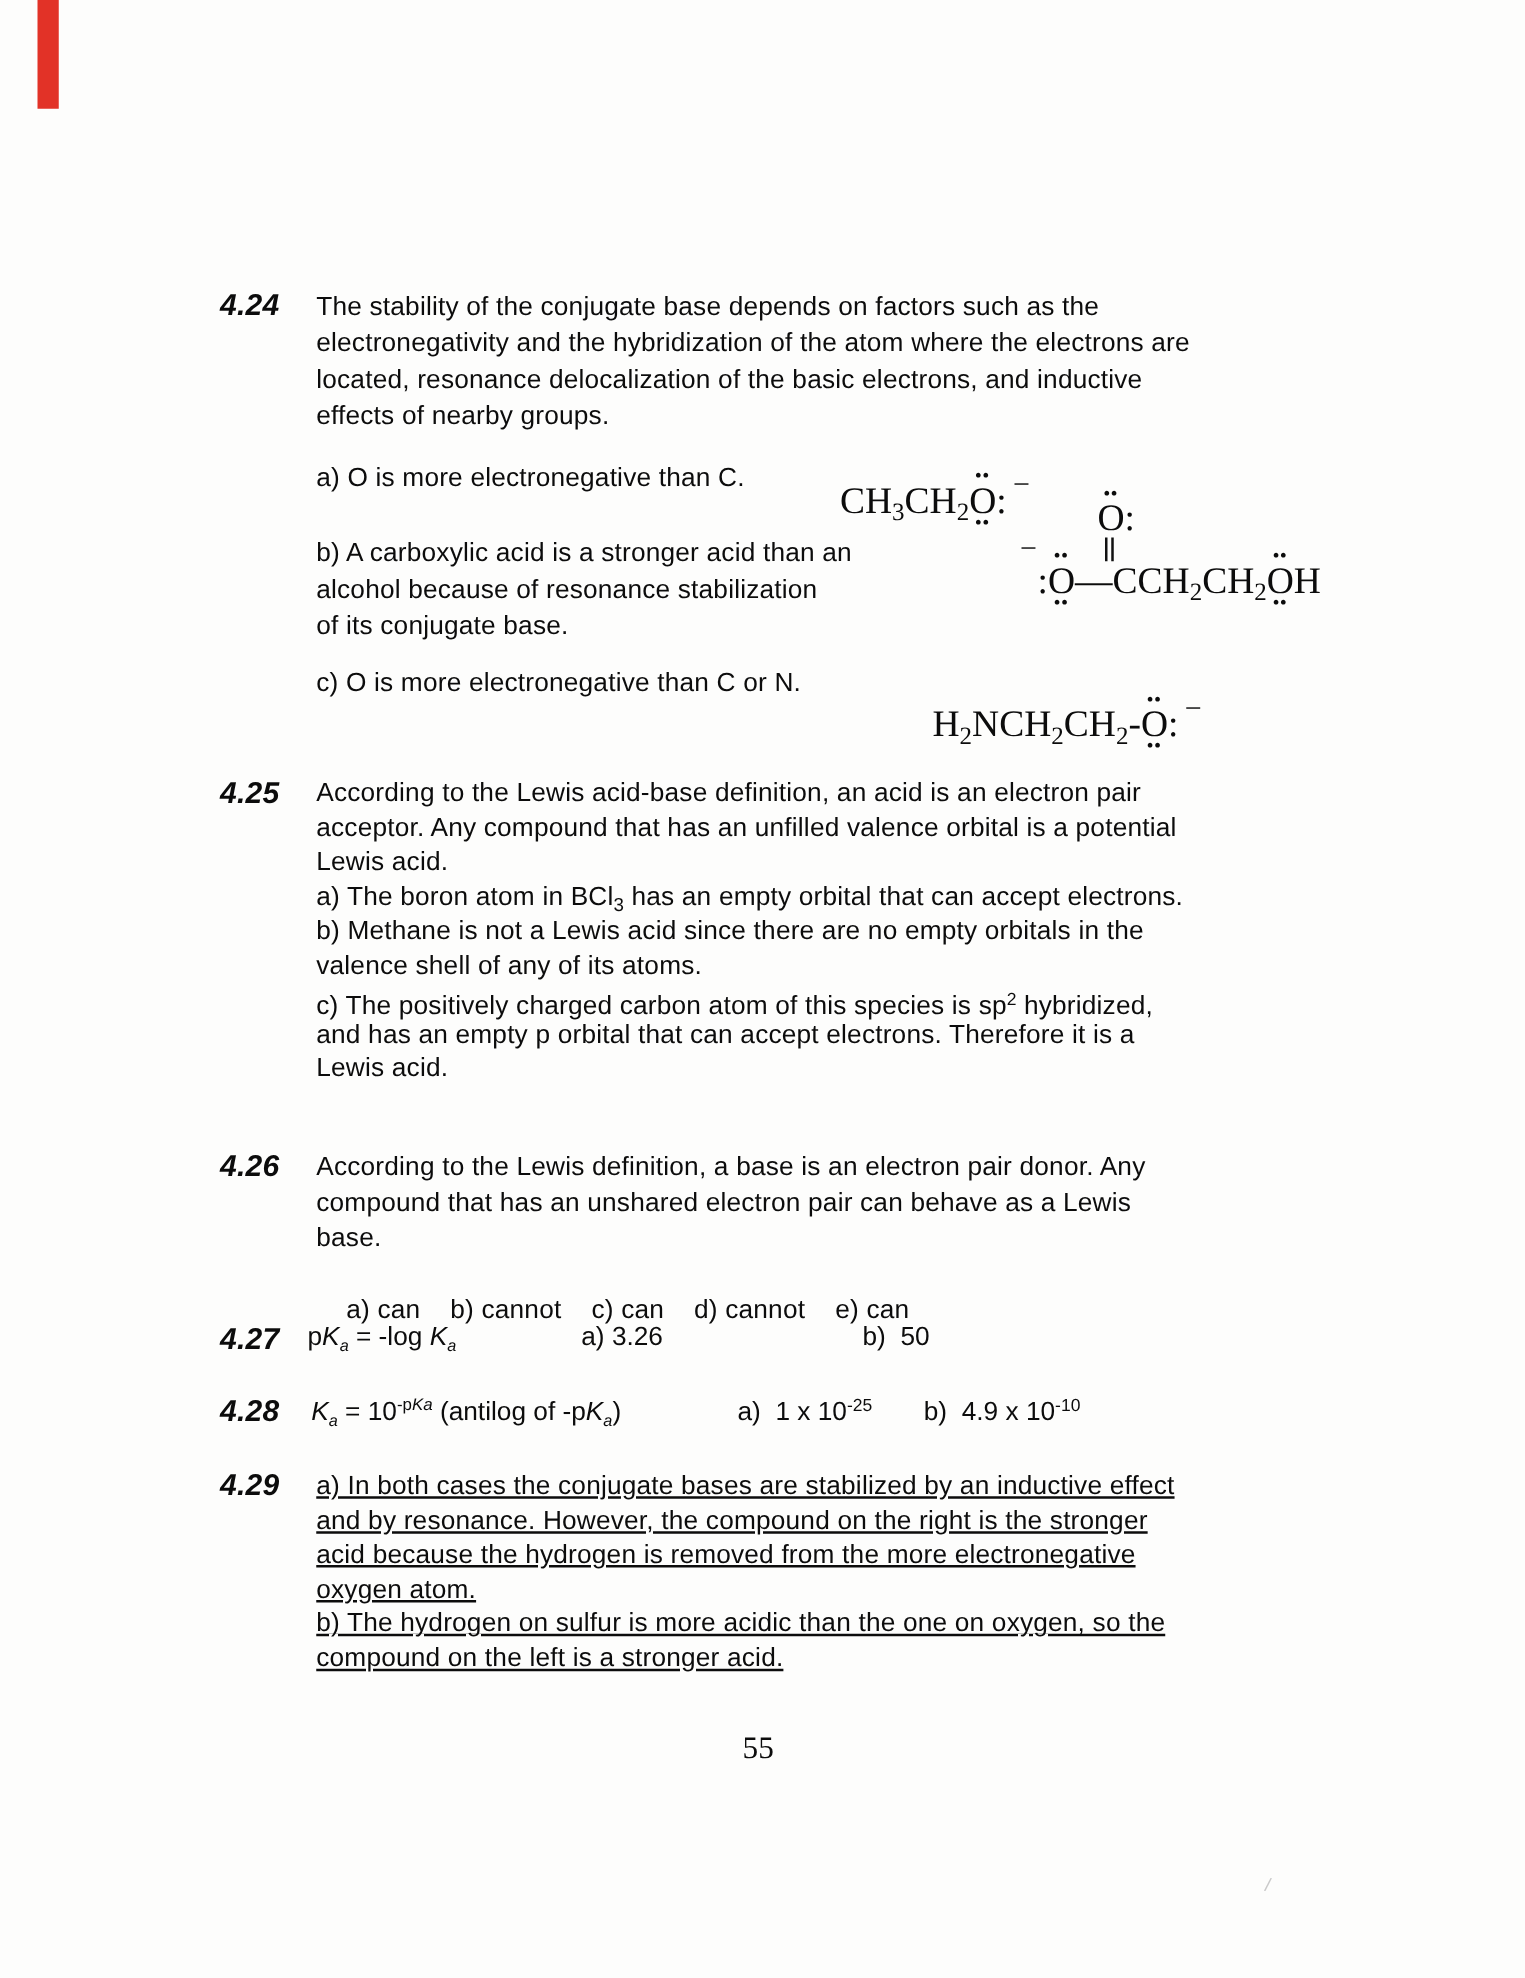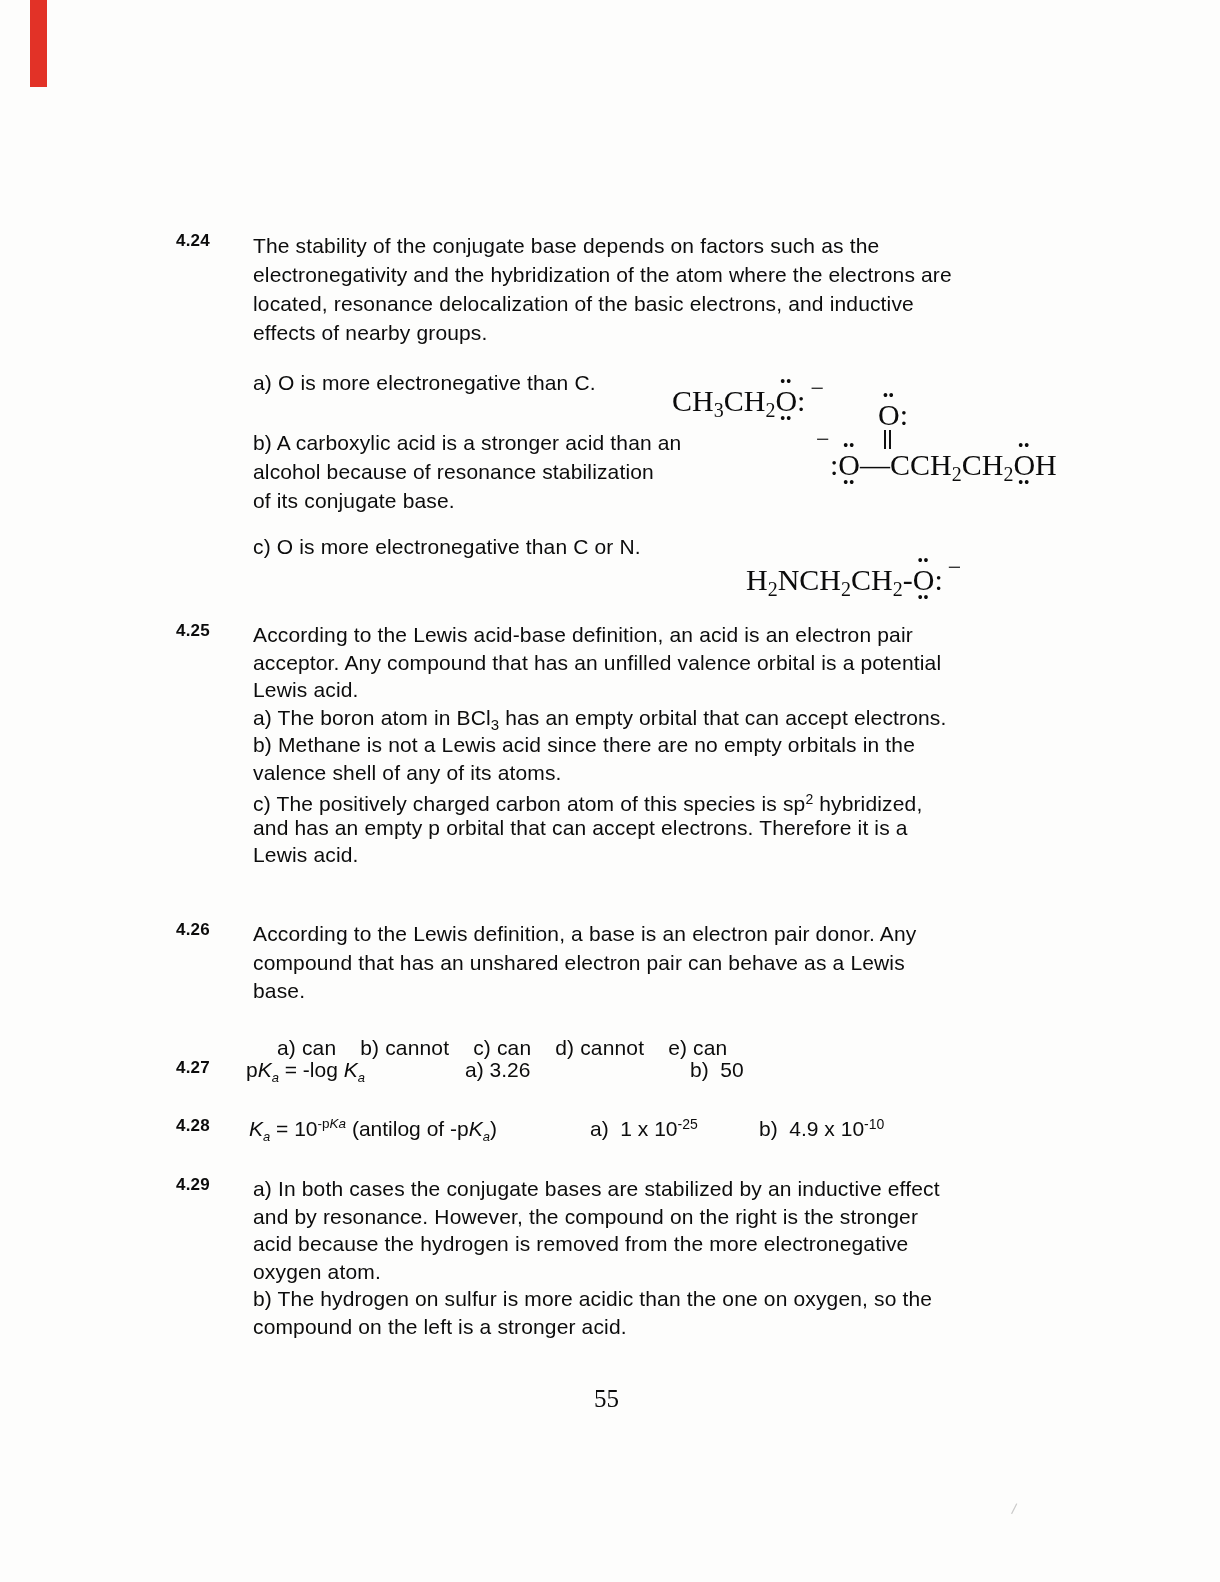--- a/index.html
+++ b/index.html
@@ -2,28 +2,28 @@
 <html><head>
 <meta charset="utf-8">
 <style>
   html,body{margin:0;padding:0;}
   body{
     width:1220px;height:1582px;position:relative;overflow:hidden;
     background:#fdfdfc;color:#0c0c0c;
     font-family:"Liberation Sans", sans-serif;
   }
   
-  .plabel{position:absolute;left:176px;font-weight:bold;font-size:17px;letter-spacing:.2px;}
+  .plabel{position:absolute;left:176px;font-weight:bold;font-size:24px;letter-spacing:.2px;font-style:italic;}
   
   .blk{position:absolute;left:253px;font-size:21px;letter-spacing:.15px;}
   .blk .ln{white-space:pre;}
   .lh29 .ln{line-height:29px;height:29px;}
   .lh275 .ln{line-height:27.5px;height:27.5px;}
   .lh285 .ln{line-height:28.5px;height:28.5px;}
-  .lh276 .ln{line-height:27.6px;height:27.6px;}
+  .lh276 .ln{line-height:27.6px;height:27.6px;text-decoration:underline;}
   sub.t{font-size:15px;vertical-align:-5px;letter-spacing:0;}
   sup.t{font-size:14px;vertical-align:7px;letter-spacing:0;}
   .it{font-style:italic;}
   .ksub{font-size:13px;font-style:italic;vertical-align:-5px;}
   .ssup{font-size:13.5px;vertical-align:8px;letter-spacing:0;}
   .ssup .it{font-size:13.5px;}
   
   .chem{position:absolute;font-family:"Liberation Serif", serif;font-size:30px;white-space:nowrap;line-height:30px;}
   .chem sub{font-size:20px;vertical-align:-6px;}
   .ow{position:relative;display:inline-block;}
@@ -118,21 +118,21 @@
 <div class="row427">
   <span class="rowitem" style="left:246px;"><span>p</span><span class="it">K</span><span class="ksub">a</span><span style="white-space:pre;"> = -log </span><span class="it">K</span><span class="ksub">a</span></span>
   <span class="rowitem" style="left:465px;">a) 3.26</span>
   <span class="rowitem" style="left:670px;margin-left:20px;">b)  50</span>
 </div>
 
 <div class="plabel" style="top:1116px;">4.28</div>
 <div class="row428">
   <span class="rowitem" style="left:249px;"><span class="it">K</span><span class="ksub">a</span><span style="white-space:pre;"> = 10</span><span class="ssup"><span>-p</span><span class="it">K</span><span class="it">a</span></span><span style="white-space:pre;"> (antilog of -p</span><span class="it">K</span><span class="ksub">a</span><span>)</span></span>
   <span class="rowitem" style="left:563px;"><span style="white-space:pre;margin-left:27px;">a)  1 x 10</span><sup class="t">-25</sup></span>
-  <span class="rowitem" style="left:759px;"><span style="white-space:pre;">b)  4.9 x 10</span><sup class="t">-10</sup></span>
+  <span class="rowitem" style="left:739px;"><span style="white-space:pre;">b)  4.9 x 10</span><sup class="t">-10</sup></span>
 </div>
 
 <div class="plabel" style="top:1175px;">4.29</div>
 <div class="blk lh276" style="top:1175px;width:810px;">
   <div class="ln">a) In both cases the conjugate bases are stabilized by an inductive effect</div>
   <div class="ln">and by resonance. However, the compound on the right is the stronger</div>
   <div class="ln">acid because the hydrogen is removed from the more electronegative</div>
   <div class="ln">oxygen atom.</div>
   <div class="ln">b) The hydrogen on sulfur is more acidic than the one on oxygen, so the</div>
   <div class="ln">compound on the left is a stronger acid.</div>

